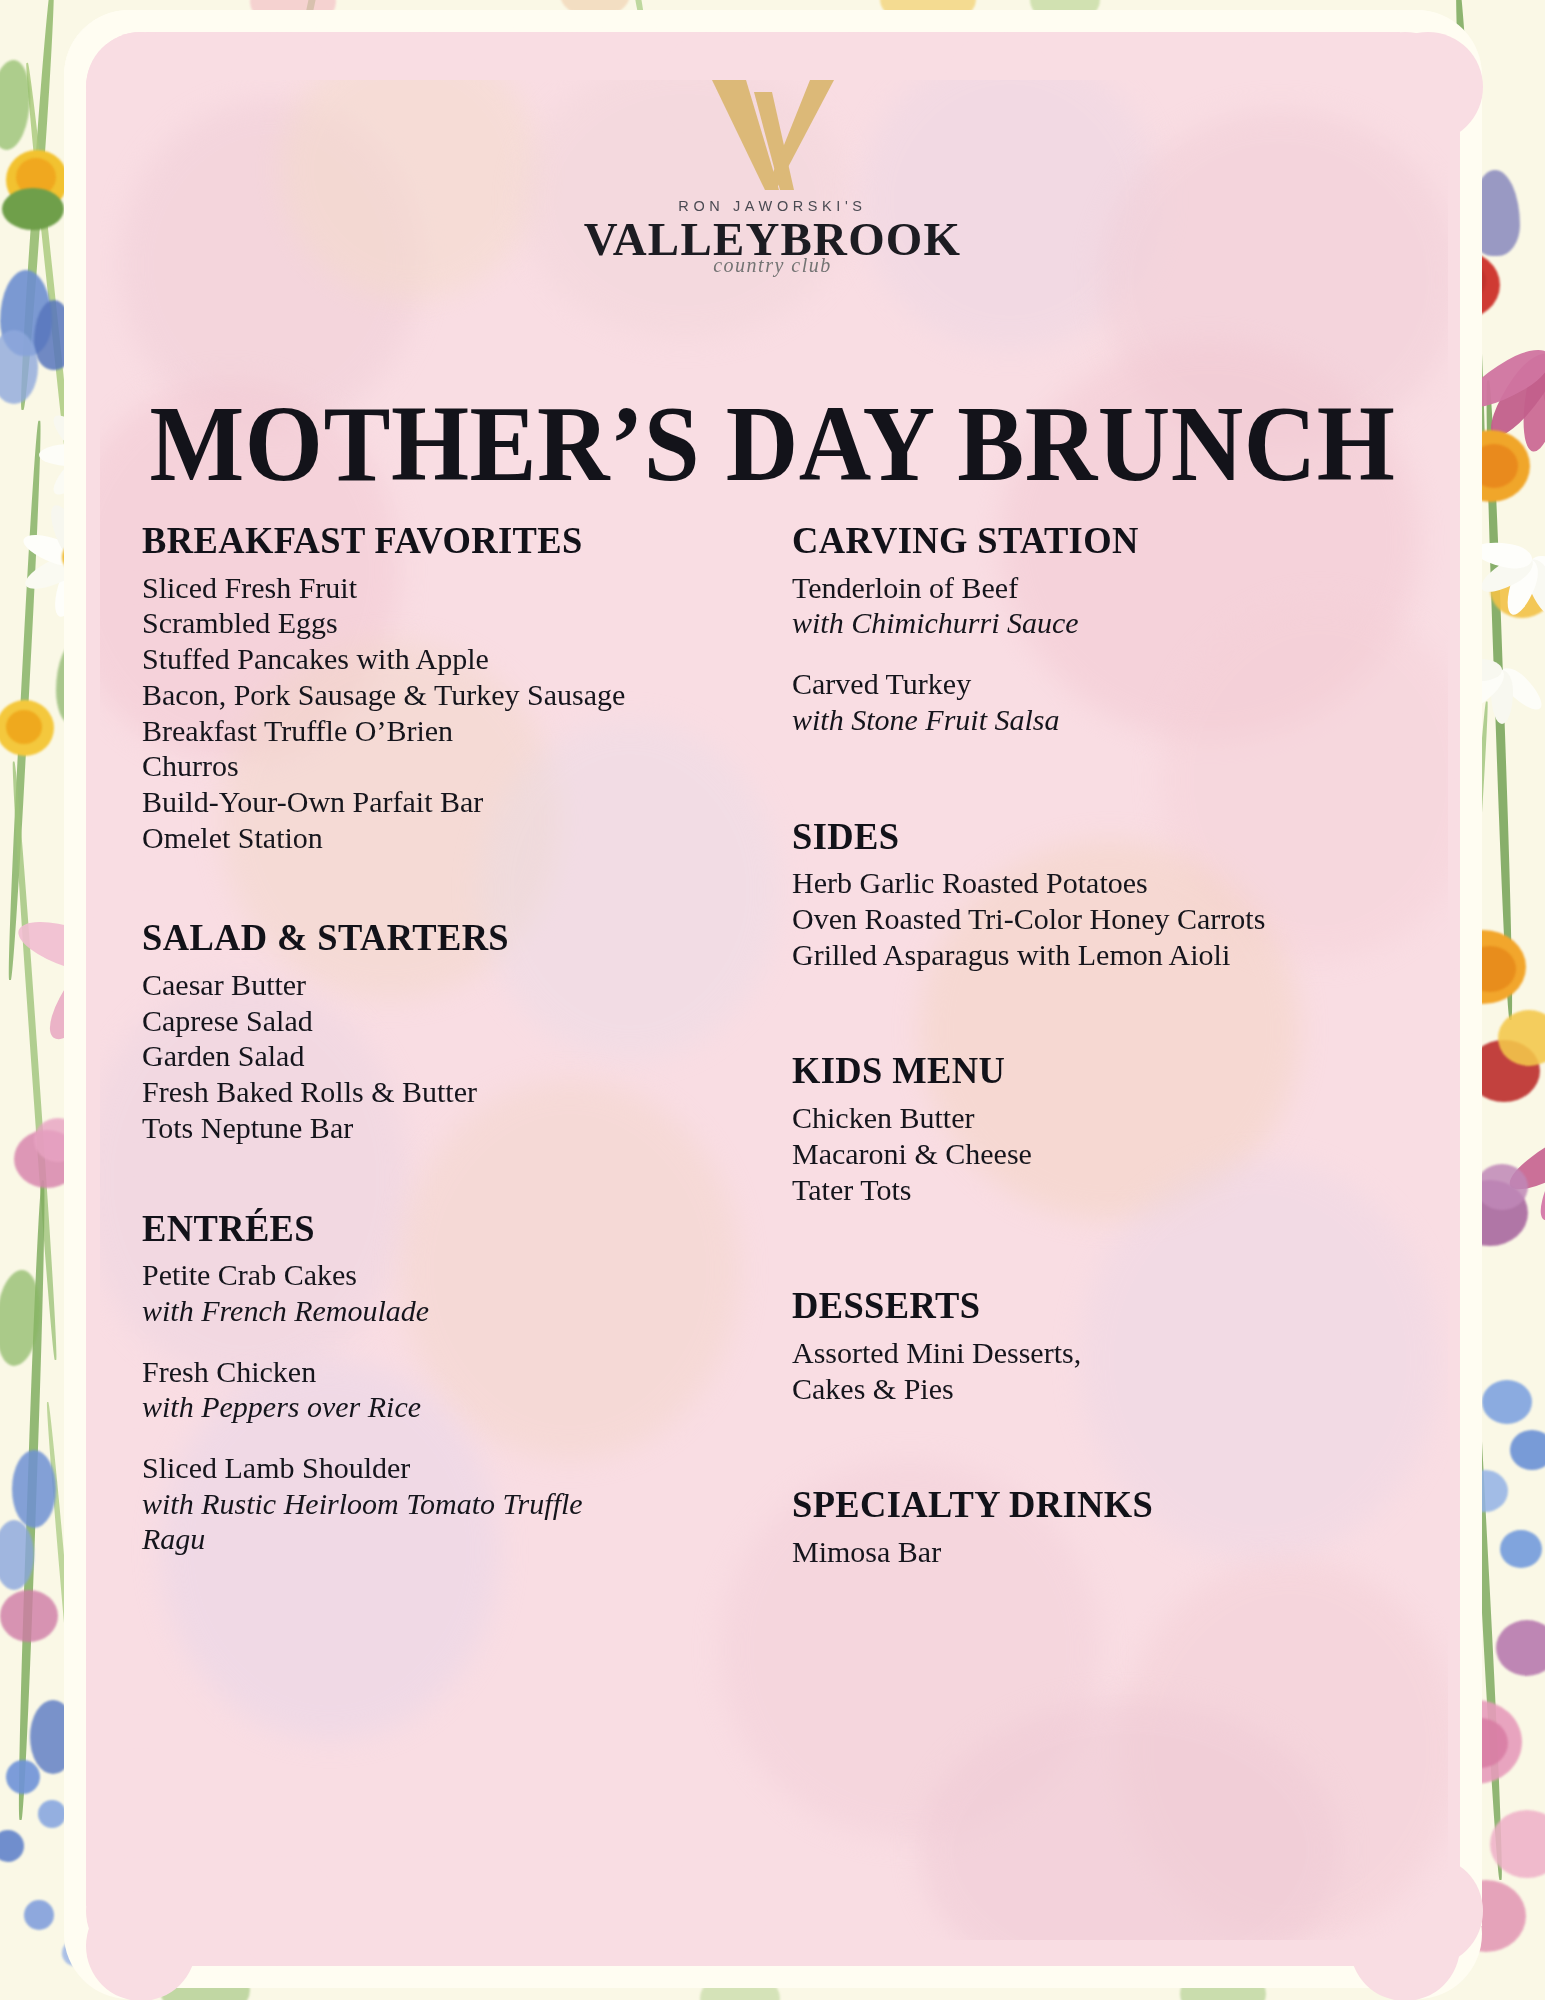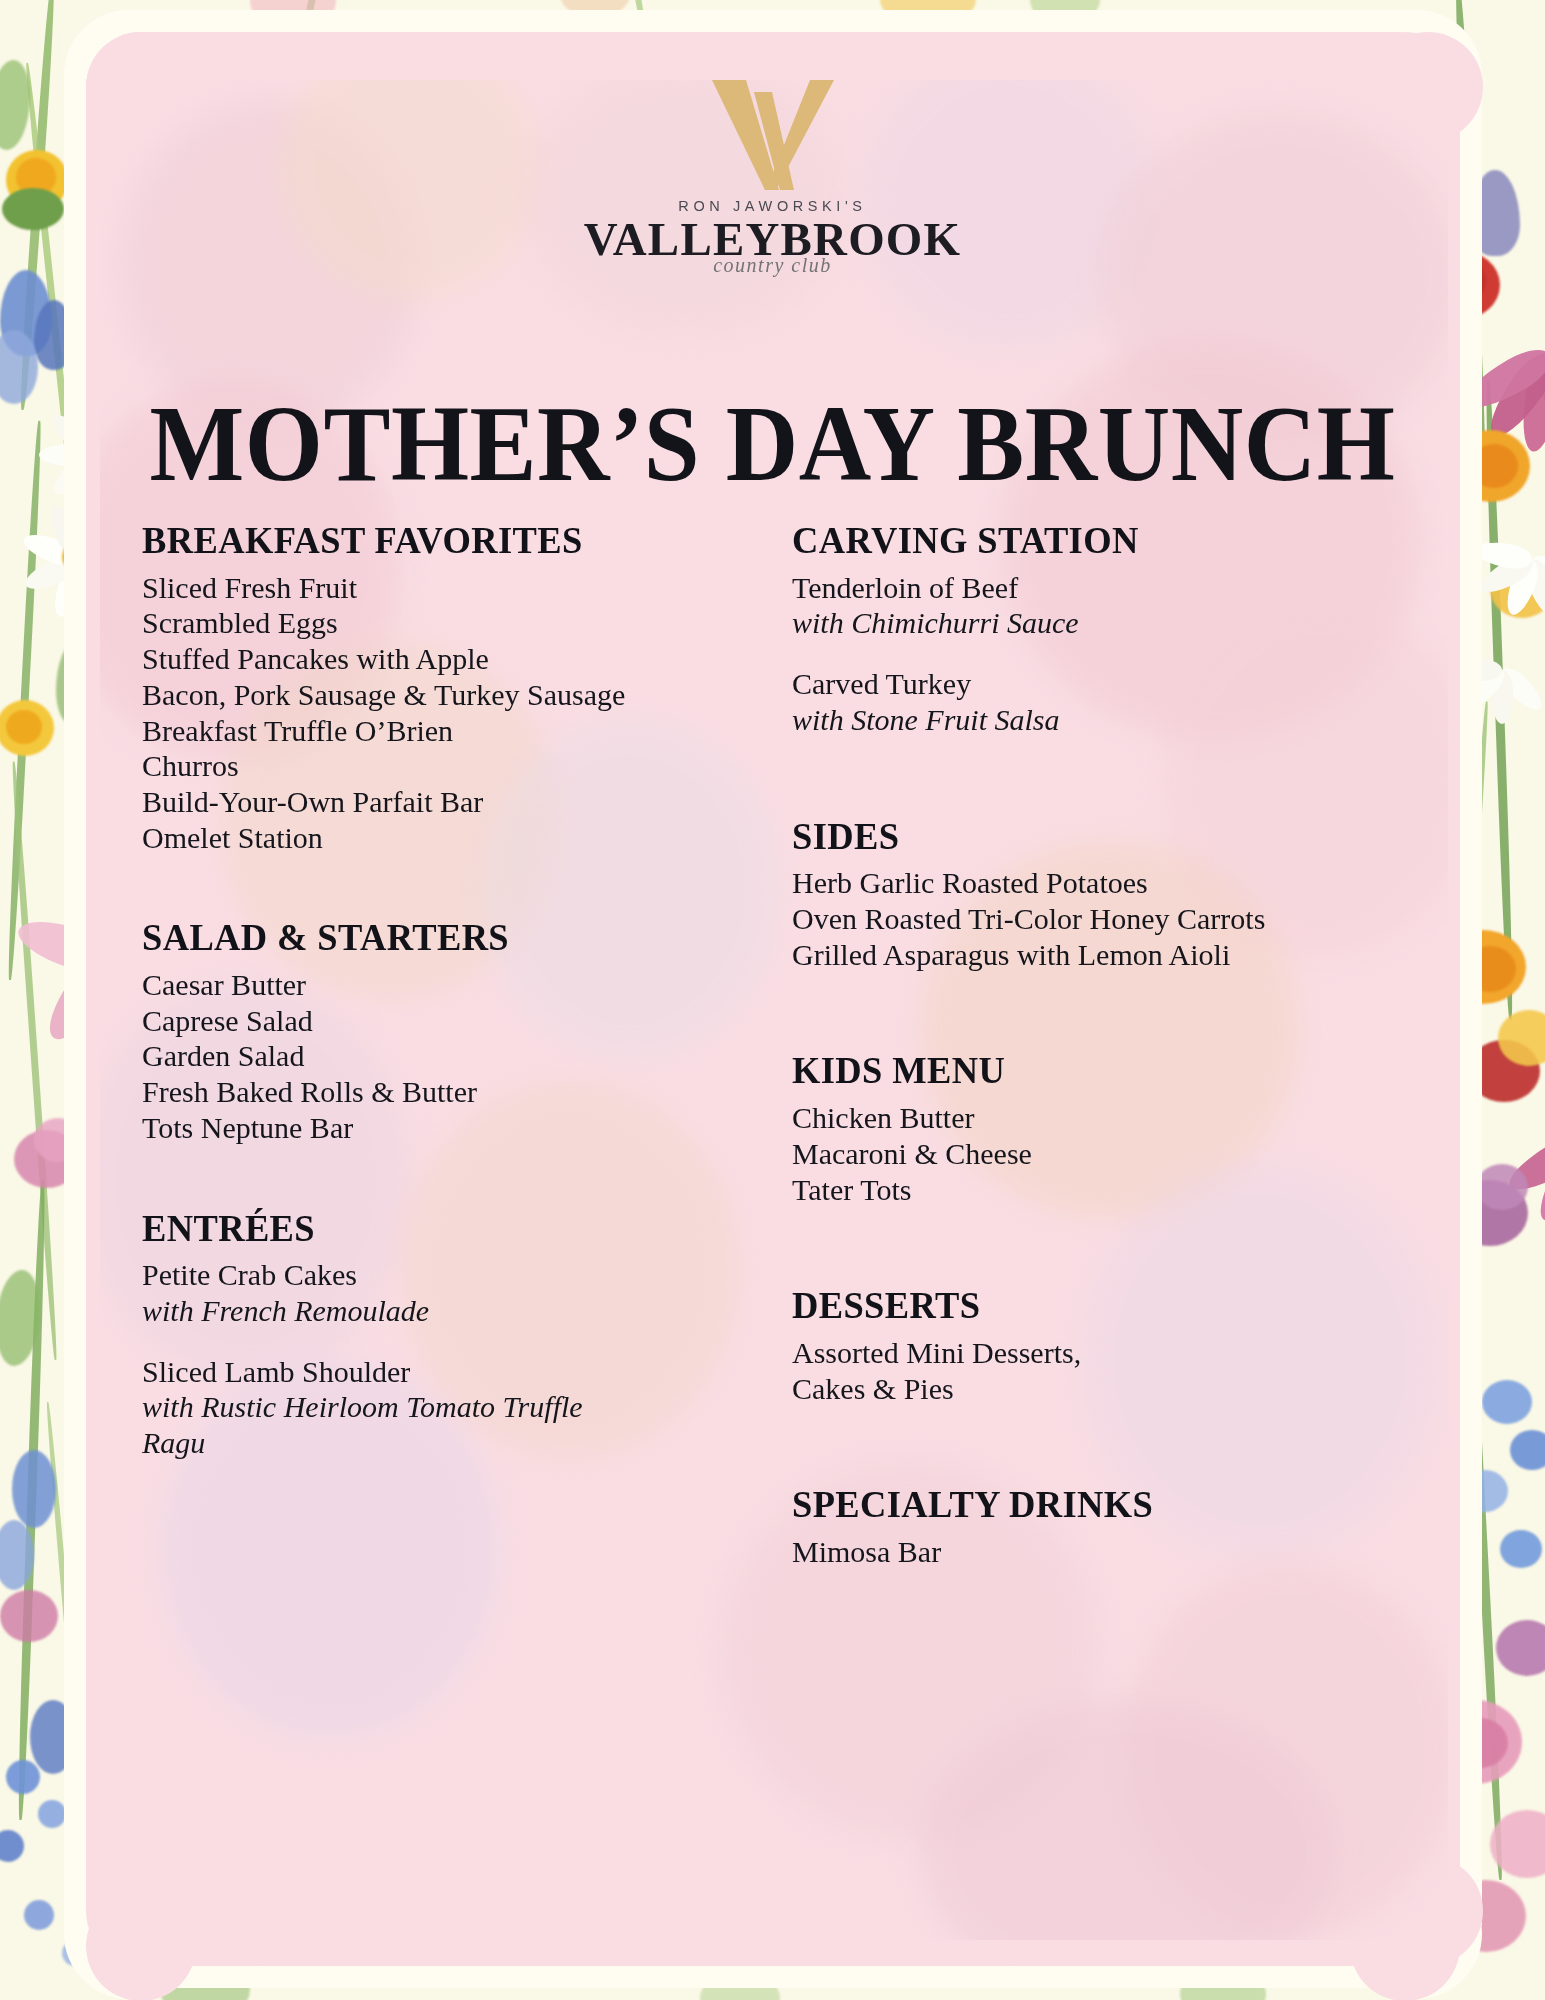--- a/index.html
+++ b/index.html
@@ -518,20 +518,24 @@
 
         <div class="gap-lg"></div>
 
         <div class="section">
           <div class="section-title">ENTRÉES</div>
           <div class="items">
             <div class="item">
               <span>Petite Crab Cakes</span>
               <span class="desc">with French Remoulade</span>
             </div>
+            <div class="item spaced">
+              <span>Fresh Chicken</span>
+              <span class="desc">with Peppers over Rice</span>
+            </div>
             <div class="item spaced wrapok">
               <span>Sliced Lamb Shoulder</span>
               <span class="desc">with Rustic Heirloom Tomato Truffle Ragu</span>
             </div>
           </div>
         </div>
       </div>
 
       <div class="col col-right">
 

